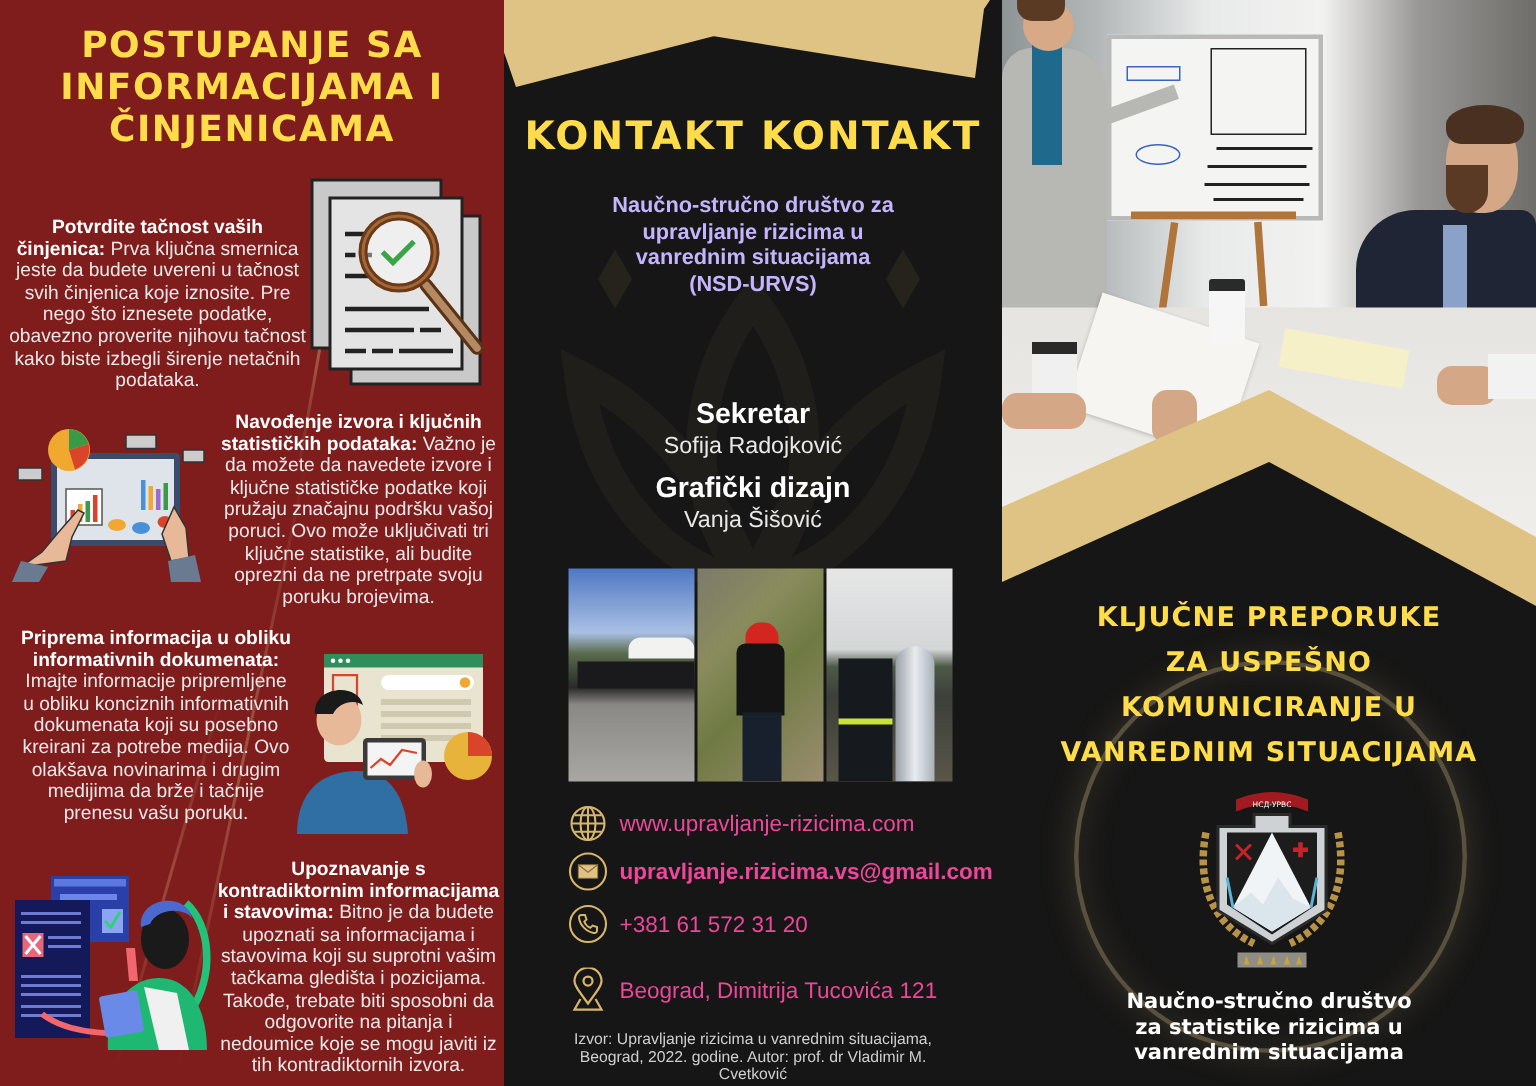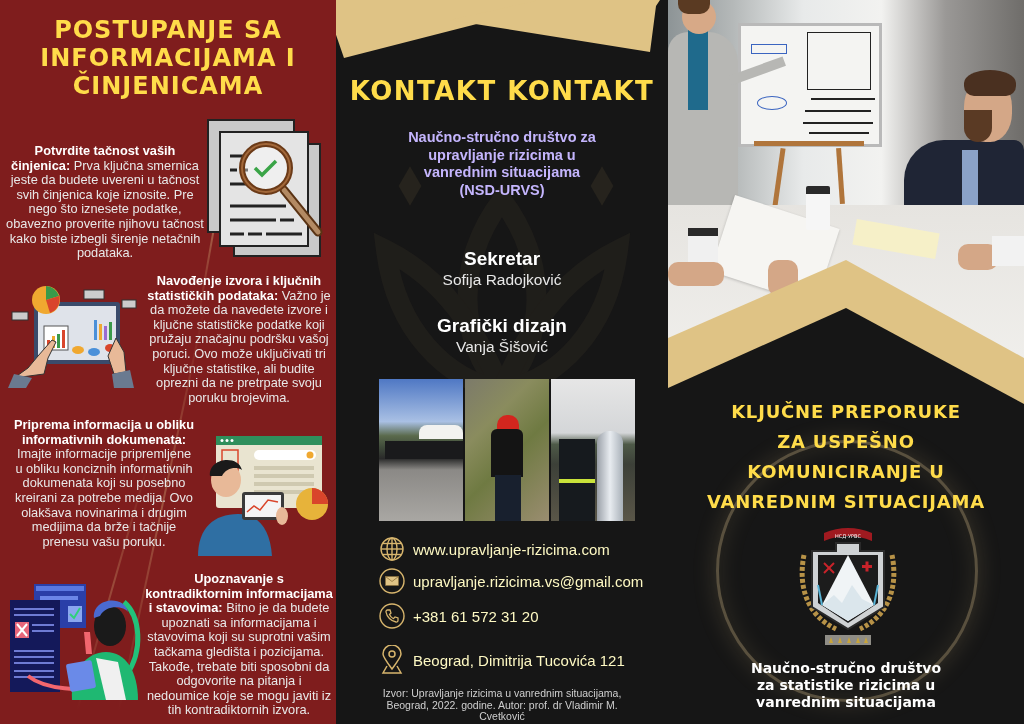--- a/index.html
+++ b/index.html
@@ -24,21 +24,21 @@
   .illus { position: absolute; }
   #center-title { position: absolute; top: 76px; left: 0; width: 332px; font-size: 26px; letter-spacing: 1.5px; }
   #org-name { position: absolute; top: 129px; left: 0; width: 332px; text-align: center; color: #c4b5fd; font-weight: bold; font-size: 14.5px; line-height: 17.5px; }
   .role { position: absolute; left: 0; width: 332px; text-align: center; }
   .role-title { font-weight: bold; font-size: 19px; color: #ffffff; line-height: 22px; }
   .role-name { font-size: 15.5px; color: #e8e8e8; line-height: 19px; }
 
   .photos { position: absolute; top: 379px; left: 43px; width: 256px; height: 142px; display: flex; gap: 2px; }
   .photo { flex: 1; height: 100%; position: relative; overflow: hidden; }
 
-  .contact { position: absolute; left: 43px; display: flex; align-items: center; gap: 8px; font-size: 15px; color: #fef9c3; }
+  .contact { position: absolute; left: 43px; display: flex; align-items: center; gap: 8px; font-size: 15px; color: #ec4899; }
   .contact .ico { width: 26px; height: 26px; flex: none; }
   #source-note { position: absolute; top: 688px; left: 20px; width: 292px; text-align: center; font-size: 10.5px; line-height: 11.5px; color: #cfcfcf; }
 
   
   #photo-meeting { position: absolute; top: 0; left: 0; width: 356px; height: 400px; overflow: hidden; background: #d9d6cf; }
   #right-title { position: absolute; top: 397px; left: 0; width: 356px; font-size: 18px; line-height: 30px; letter-spacing: 0.8px; }
   #right-org { position: absolute; top: 660px; left: 0; width: 356px; text-align: center; font-family: "DejaVu Sans", sans-serif; font-weight: bold; font-size: 14px; line-height: 17px; color: #ffffff; }
 </style>
 </head>
 <body>
@@ -197,21 +197,21 @@
 
   <h1 id="center-title" class="big-title">KONTAKT KONTAKT</h1>
 
   <div id="org-name">
     <div>Naučno-stručno društvo za</div>
     <div>upravljanje rizicima u</div>
     <div>vanrednim situacijama</div>
     <div>(NSD-URVS)</div>
   </div>
 
-  <div class="role" style="top:248px;">
+  <div class="role" style="top:266px;">
     <div class="role-title">Sekretar</div>
     <div class="role-name">Sofija Radojković</div>
   </div>
   <div class="role" style="top:315px;">
     <div class="role-title">Grafički dizajn</div>
     <div class="role-name">Vanja Šišović</div>
   </div>
 
   <div class="photos">
     <div class="photo" style="background:linear-gradient(180deg,#4f78c4 0%,#a9c0e4 30%,#5a6a4c 40%,#3f4a3a 48%,#2a2a2a 56%,#8b8986 64%,#a9a7a3 100%);" title="Formation of uniformed personnel in front of a building">
@@ -236,21 +236,21 @@
         <circle cx="13" cy="13" r="11"></circle>
           <ellipse cx="13" cy="13" rx="5" ry="11"></ellipse>
         <line x1="13" y1="2" x2="13" y2="24"></line>
           <line x1="2" y1="13" x2="24" y2="13"></line>
         <line x1="4" y1="7.5" x2="22" y2="7.5"></line>
           <line x1="4" y1="18.5" x2="22" y2="18.5"></line>
       </g>
     </svg>
     <span>www.upravljanje-rizicima.com</span>
   </div>
-  <div class="contact" style="top:568px;">
+  <div class="contact" style="top:568px;font-weight:bold;">
     <svg class="ico" viewBox="0 0 26 26">
       <circle cx="13" cy="13" r="12" fill="none" stroke="#d7b56d" stroke-width="1.4"></circle>
       <rect x="6.5" y="8.5" width="13" height="9" fill="#dfc385" stroke="#8a6f38" stroke-width="0.6"></rect>
       <polyline points="6.5,8.5 13,13.5 19.5,8.5" fill="none" stroke="#8a6f38" stroke-width="0.8"></polyline>
     </svg>
     <span>upravljanje.rizicima.vs@gmail.com</span>
   </div>
   <div class="contact" style="top:603px;">
     <svg class="ico" viewBox="0 0 26 26">
       <circle cx="13" cy="13" r="12" fill="none" stroke="#d7b56d" stroke-width="1.4"></circle>

